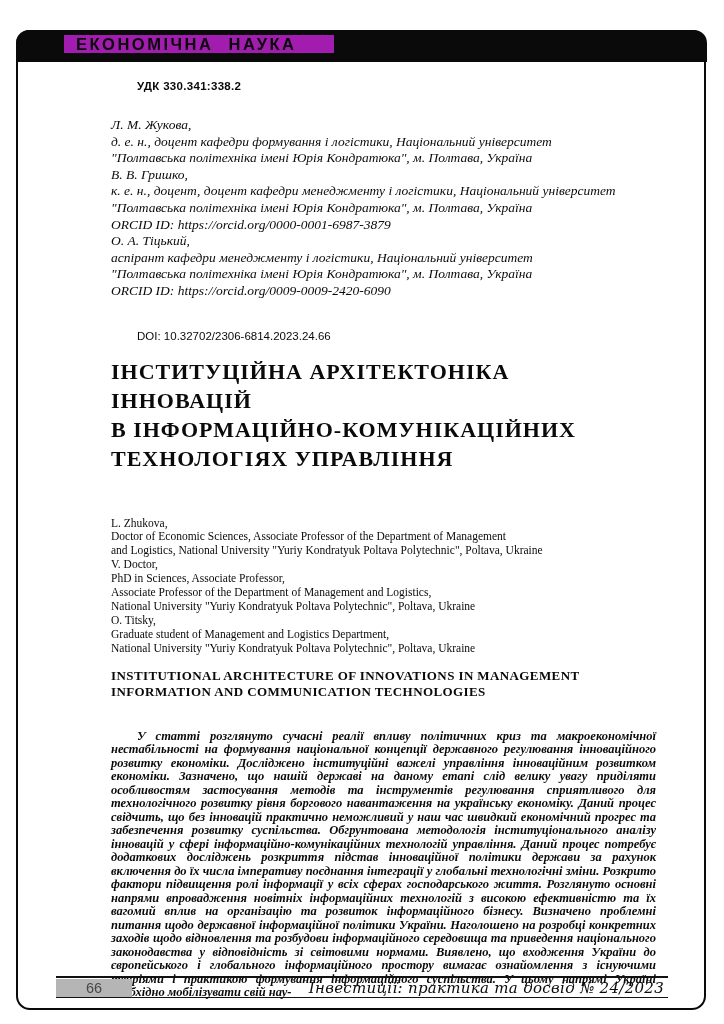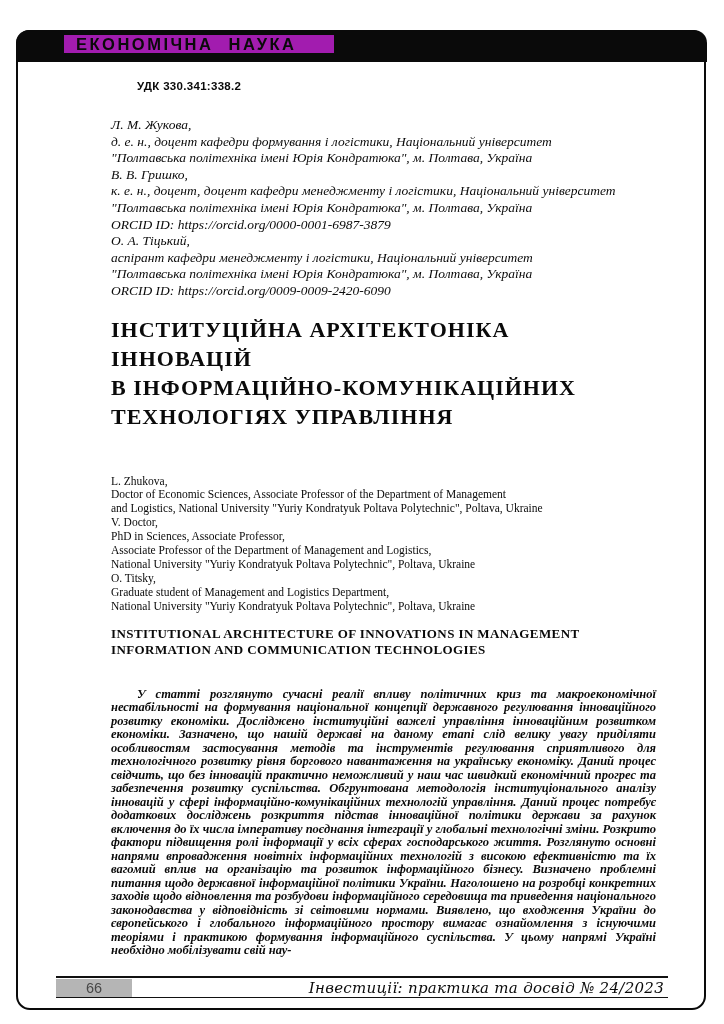--- a/index.html
+++ b/index.html
@@ -50,20 +50,21 @@
       <div>В. В. Гришко,</div>
       <div>к. е. н., доцент, доцент кафедри менеджменту і логістики, Національний університет</div>
       <div>"Полтавська політехніка імені Юрія Кондратюка", м. Полтава, Україна</div>
       <div>ORCID ID: https://orcid.org/0000-0001-6987-3879</div>
       <div>О. А. Тіцький,</div>
       <div>аспірант кафедри менеджменту і логістики, Національний університет</div>
       <div>"Полтавська політехніка імені Юрія Кондратюка", м. Полтава, Україна</div>
       <div>ORCID ID: https://orcid.org/0009-0009-2420-6090</div>
     </div>
 
+    <div class="doi">DOI: 10.32702/2306-6814.2023.24.66</div>
 
     <div class="title-ua">
       <div>ІНСТИТУЦІЙНА АРХІТЕКТОНІКА ІННОВАЦІЙ</div>
       <div>В ІНФОРМАЦІЙНО-КОМУНІКАЦІЙНИХ</div>
       <div>ТЕХНОЛОГІЯХ УПРАВЛІННЯ</div>
     </div>
 
     <div class="authors-en">
       <div>L. Zhukova,</div>
       <div>Doctor of Economic Sciences, Associate Professor of the Department of Management</div>

